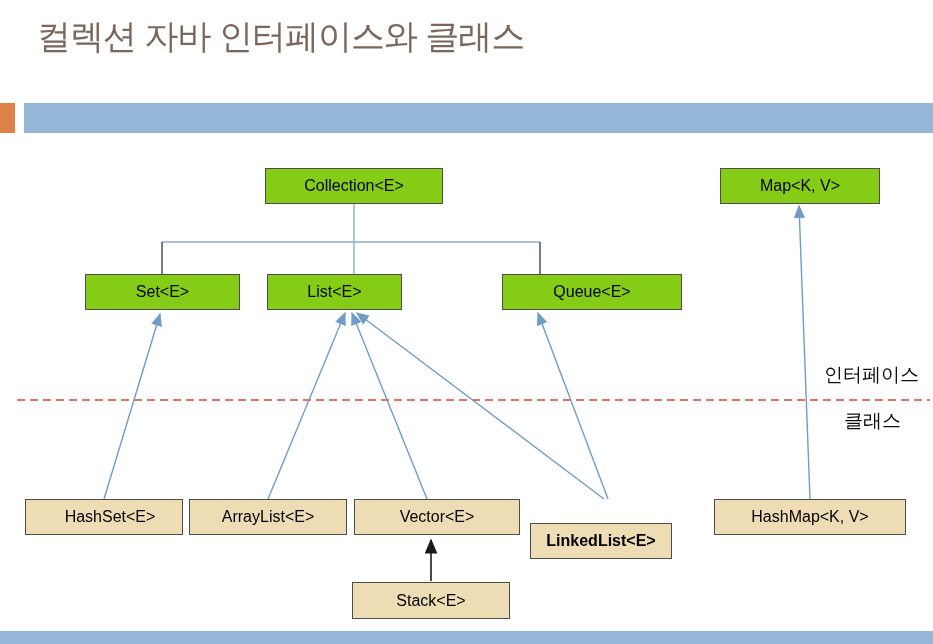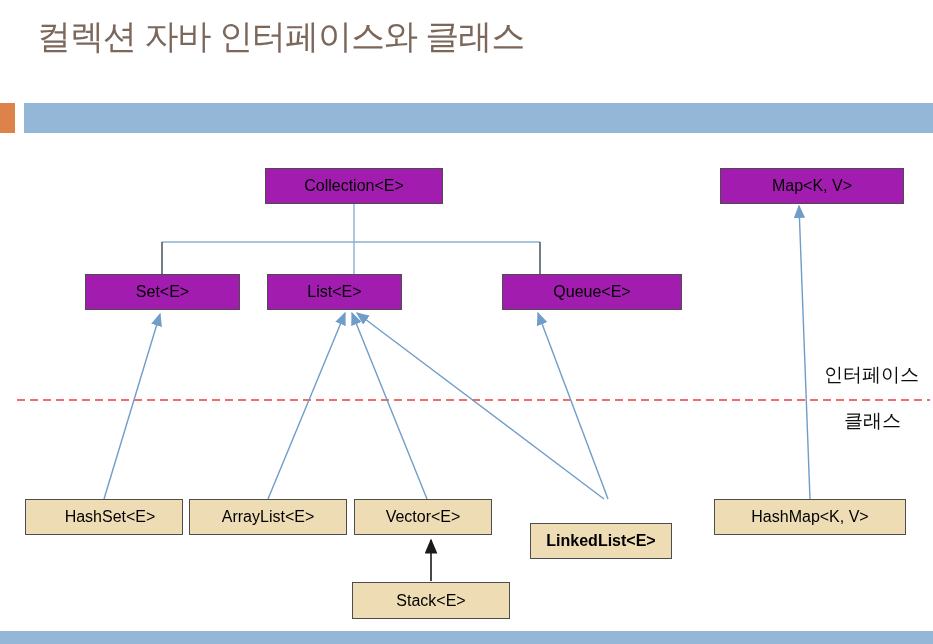--- a/index.html
+++ b/index.html
@@ -12,21 +12,21 @@
     color:#7c675b;letter-spacing:-1px;white-space:nowrap;
   }
   .bar-orange{position:absolute;left:0;top:103px;width:15px;height:30px;background:#dd8249;}
   .bar-blue{position:absolute;left:24px;top:103px;width:909px;height:30px;background:#94b7d7;}
   .bar-bottom{position:absolute;left:0;top:631px;width:933px;height:13px;background:#94b7d7;}
   .node{
     position:absolute;display:flex;align-items:center;justify-content:center;
     font-size:16px;color:#000;border:1.6px solid #4d4d4d;box-sizing:border-box;
     z-index:2;white-space:nowrap;
   }
-  .iface{background:#a21caf;}
+  .iface{background:#84cc16;}
   .cls{background:#eedcb4;}
   .region-label{position:absolute;font-size:19px;color:#0d0d0d;z-index:3;white-space:nowrap;}
   .edges-svg{position:absolute;left:0;top:0;z-index:1;}
 </style>
 </head>
 <body>
 
 <div class="slide">
 
   <div class="slide-title">컬렉션 자바 인터페이스와 클래스</div>
@@ -56,28 +56,28 @@
     <line x1="268" y1="499" x2="345" y2="313" stroke="#6f9dc8" stroke-width="1.4" marker-end="url(#arrB)"></line>
     <line x1="427" y1="499" x2="352" y2="313" stroke="#6f9dc8" stroke-width="1.4" marker-end="url(#arrB)"></line>
     <line x1="604" y1="499" x2="357" y2="313" stroke="#6f9dc8" stroke-width="1.4" marker-end="url(#arrB)"></line>
     <line x1="608" y1="499" x2="538" y2="313" stroke="#6f9dc8" stroke-width="1.4" marker-end="url(#arrB)"></line>
     <line x1="810" y1="499" x2="799" y2="206" stroke="#6f9dc8" stroke-width="1.4" marker-end="url(#arrB)"></line>
 
     <line x1="431" y1="581" x2="431" y2="540" stroke="#1a1a1a" stroke-width="1.6" marker-end="url(#arrK)"></line>
   </svg>
 
   <div class="node iface" style="left:265px;top:168px;width:178px;height:36px;">Collection&lt;E&gt;</div>
-  <div class="node iface" style="left:720px;top:168px;width:184px;height:36px;">Map&lt;K, V&gt;</div>
+  <div class="node iface" style="left:720px;top:168px;width:160px;height:36px;">Map&lt;K, V&gt;</div>
   <div class="node iface" style="left:85px;top:274px;width:155px;height:36px;">Set&lt;E&gt;</div>
   <div class="node iface" style="left:267px;top:274px;width:135px;height:36px;">List&lt;E&gt;</div>
   <div class="node iface" style="left:454px;top:274px;width:180px;height:36px;margin-left:48px;">Queue&lt;E&gt;</div>
 
   <div class="node cls" style="left:25px;top:499px;width:158px;height:36px;padding-left:12px;">HashSet&lt;E&gt;</div>
   <div class="node cls" style="left:189px;top:499px;width:158px;height:36px;">ArrayList&lt;E&gt;</div>
-  <div class="node cls" style="left:354px;top:499px;width:138px;height:36px;">Vector&lt;E&gt;</div>
+  <div class="node cls" style="left:354px;top:499px;width:166px;height:36px;">Vector&lt;E&gt;</div>
   <div class="node cls" style="left:530px;top:523px;width:142px;height:36px;font-weight:bold;">LinkedList&lt;E&gt;</div>
   <div class="node cls" style="left:352px;top:582px;width:158px;height:37px;">Stack&lt;E&gt;</div>
   <div class="node cls" style="left:714px;top:499px;width:192px;height:36px;">HashMap&lt;K, V&gt;</div>
 
   <div class="region-label" style="top:362px;right:14px;">인터페이스</div>
   <div class="region-label" style="top:408px;right:32px;">클래스</div>
 
 </div>
 
 </body></html>

